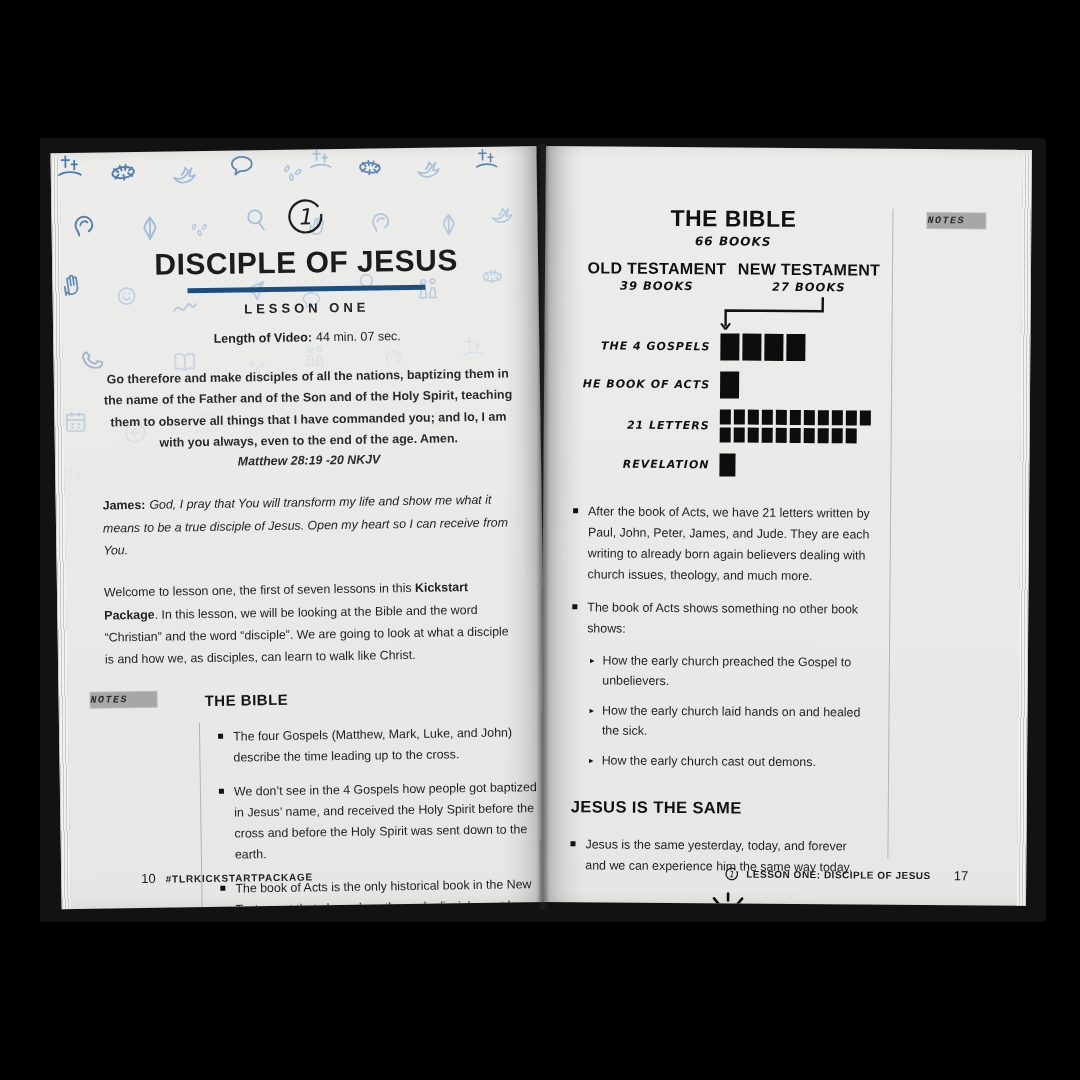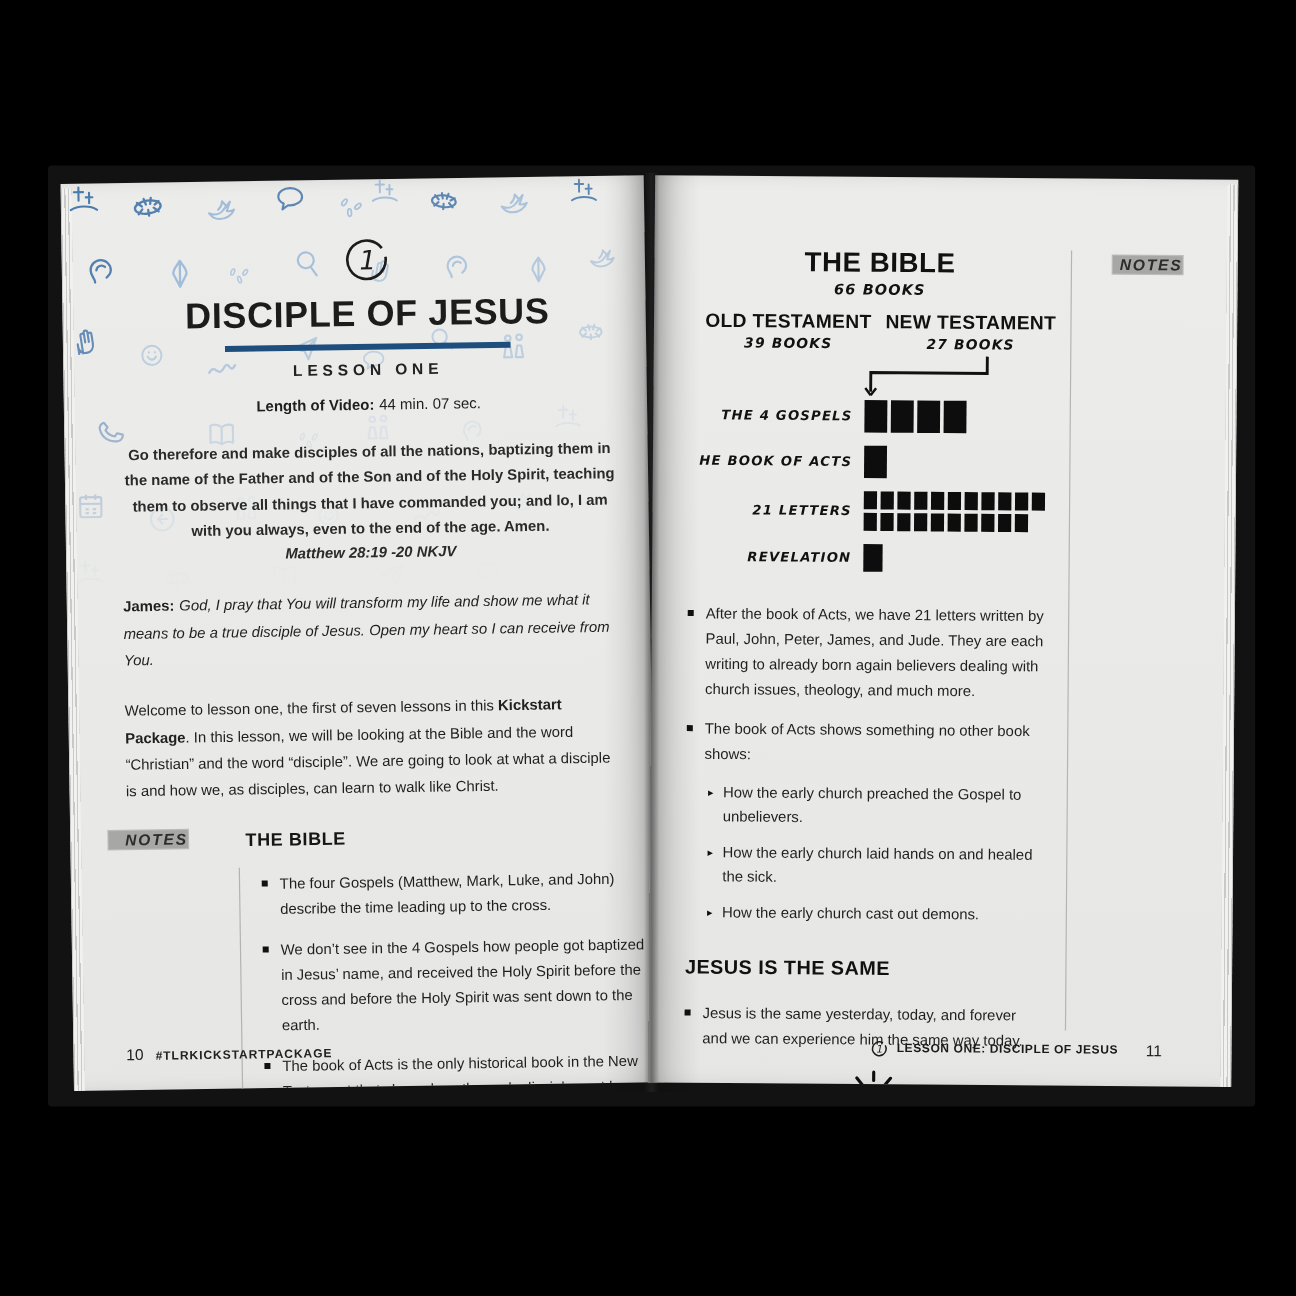--- a/index.html
+++ b/index.html
@@ -36,27 +36,27 @@
   .scripture-ref{margin-top:2px;font-size:12.4px;font-style:italic;font-weight:bold;color:#2a2a2a;}
   .prayer{margin:24px auto 0;width:414px;text-align:left;font-size:12.4px;line-height:1.8;}
   .prayer i{font-style:italic;}
   .prayer b{margin-right:4px;}
   .welcome{margin:20px auto 0;width:414px;text-align:left;font-size:12.4px;line-height:1.8;}
   .lp-heading{margin:22px 0 0 102px;text-align:left;font-size:15px;font-weight:bold;letter-spacing:.5px;color:#161616;}
   .lp-bullets{position:relative;margin:14px 0 0 96px;padding:4px 0 4px 18px;text-align:left;
         border-left:1px solid #b3b3b1;min-height:186px;list-style:none;}
   .bullet{display:flex;gap:10px;margin-bottom:13px;font-size:12.4px;line-height:1.7;width:318px;}
   .sqm{flex:0 0 auto;width:5px;height:5px;background:#111;margin-top:7px;}
-  .notes-tab{position:absolute;background:#a7a7a5;color:#2c2c2c;font-size:13px;font-weight:bold;
-        font-style:italic;letter-spacing:1.5px;text-align:right;line-height:15px;height:15px;
-        box-shadow:0 0 0 1px rgba(120,120,120,.4);}
+  .notes-tab{position:absolute;background:#a7a7a5;color:#2c2c2c;font-size:10px;font-weight:bold;
+        font-style:italic;letter-spacing:1.5px;text-align:left;line-height:15px;height:15px;
+        box-shadow:0 0 0 1px rgba(120,120,120,.4);font-family:Liberation Mono, monospace;}
   .notes-left{left:32px;top:540px;width:66px;}
   .notes-right{right:46px;top:64px;width:58px;}
   .lp-footer{position:absolute;left:44px;bottom:22px;display:flex;align-items:baseline;gap:10px;}
-  .pgnum{font-size:13px;color:#222;}
+  .pgnum{font-size:13px;color:#222;margin-left:36px;}
   .hashtag{font-size:10px;font-weight:bold;letter-spacing:.8px;color:#222;}
 
   
   .rp-divider{position:absolute;left:347px;top:60px;height:650px;width:1px;background:#b5b5b3;}
   .rp-content{position:relative;padding:58px 140px 0 30px;}
   .chart{width:300px;margin:0 auto;text-align:center;}
   .rp-title{margin:0;font-size:23px;font-weight:bold;letter-spacing:.5px;color:#111;}
   .hand{font-family:"DejaVu Sans",sans-serif;font-style:italic;font-weight:bold;letter-spacing:1px;color:#111;}
   .chart-sub{font-size:12px;margin-top:2px;}
   .testaments{display:flex;justify-content:space-between;margin-top:12px;}
@@ -367,19 +367,19 @@
           
         </div>
       </div>
 
       <footer class="rp-footer">
         <svg width="15" height="15" viewBox="0 0 40 42">
           <circle cx="20" cy="21" r="16" fill="none" stroke="#1c1c1c" stroke-width="3.5" stroke-dasharray="92 10" transform="rotate(-30 20 21)"></circle>
           <text x="21" y="30" font-size="24" font-style="italic" font-family="DejaVu Sans, sans-serif" text-anchor="middle" fill="#1c1c1c">1</text>
         </svg>
         <span class="label">LESSON ONE: DISCIPLE OF JESUS</span>
-        <span class="pgnum">11</span>
+        <span class="pgnum">17</span>
       </footer>
     </section>
 
     <div class="spine-shadow"></div>
   </div>
 </div>
 
 </body></html>

